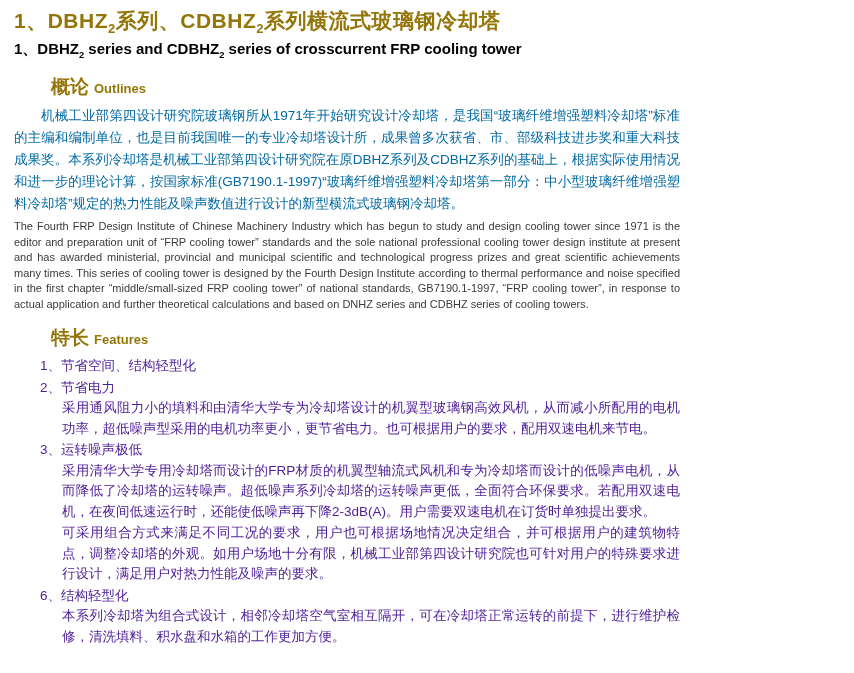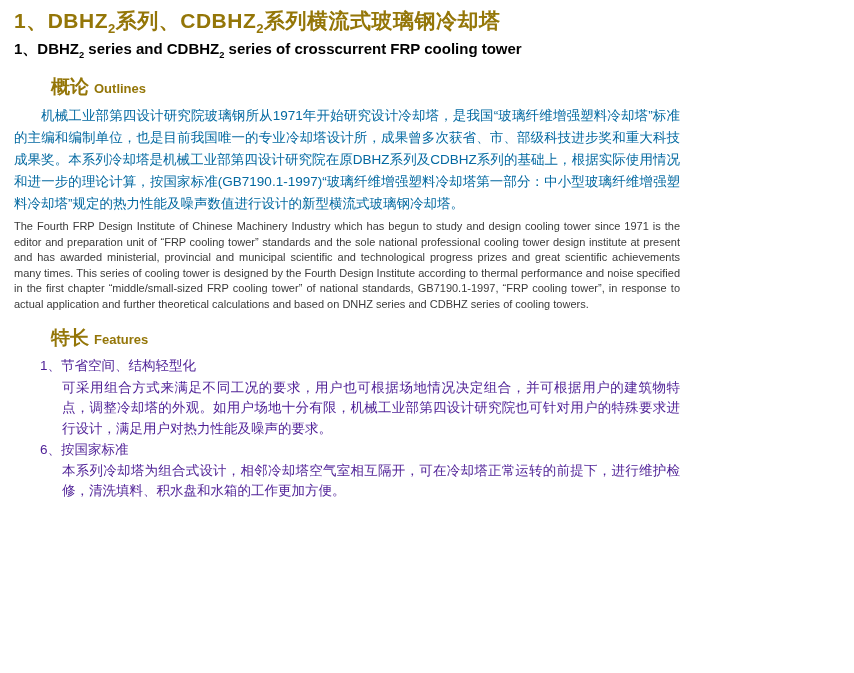--- a/index.html
+++ b/index.html
@@ -117,27 +117,35 @@
   <div class="section-heading features-heading">
     <span class="zh">特长</span><span class="en">Features</span>
   </div>
 
   <ul class="feature-list">
 
     <li class="feature-item">
       <div class="feature-title-line"><span class="num">1、</span><span>节省空间、结构轻型化</span></div>
     </li>
 
+    <li class="feature-item">
+      <div class="feature-title-line"><span class="num">2、</span><span>节省电力</span></div>
+      <div class="feature-body">采用通风阻力小的填料和由清华大学专为冷却塔设计的机翼型玻璃钢高效风机，从而减小所配用的电机功率，超低噪声型采用的电机功率更小，更节省电力。也可根据用户的要求，配用双速电机来节电。</div>
+    </li>
 
+    <li class="feature-item">
+      <div class="feature-title-line"><span class="num">3、</span><span>运转噪声极低</span></div>
+      <div class="feature-body">采用清华大学专用冷却塔而设计的FRP材质的机翼型轴流式风机和专为冷却塔而设计的低噪声电机，从而降低了冷却塔的运转噪声。超低噪声系列冷却塔的运转噪声更低，全面符合环保要求。若配用双速电机，在夜间低速运行时，还能使低噪声再下降2-3dB(A)。用户需要双速电机在订货时单独提出要求。</div>
+    </li>
 
 
     <li class="feature-item">
       <div class="feature-body">可采用组合方式来满足不同工况的要求，用户也可根据场地情况决定组合，并可根据用户的建筑物特点，调整冷却塔的外观。如用户场地十分有限，机械工业部第四设计研究院也可针对用户的特殊要求进行设计，满足用户对热力性能及噪声的要求。</div>
     </li>
 
     <li class="feature-item">
-      <div class="feature-title-line"><span class="num">6、</span><span>按国家标准</span></div>
+      <div class="feature-title-line"><span class="num">6、</span><span>结构轻型化</span></div>
       <div class="feature-body">本系列冷却塔为组合式设计，相邻冷却塔空气室相互隔开，可在冷却塔正常运转的前提下，进行维护检修，清洗填料、积水盘和水箱的工作更加方便。</div>
     </li>
 
   </ul>
 
 </div>
 
 </body></html>

